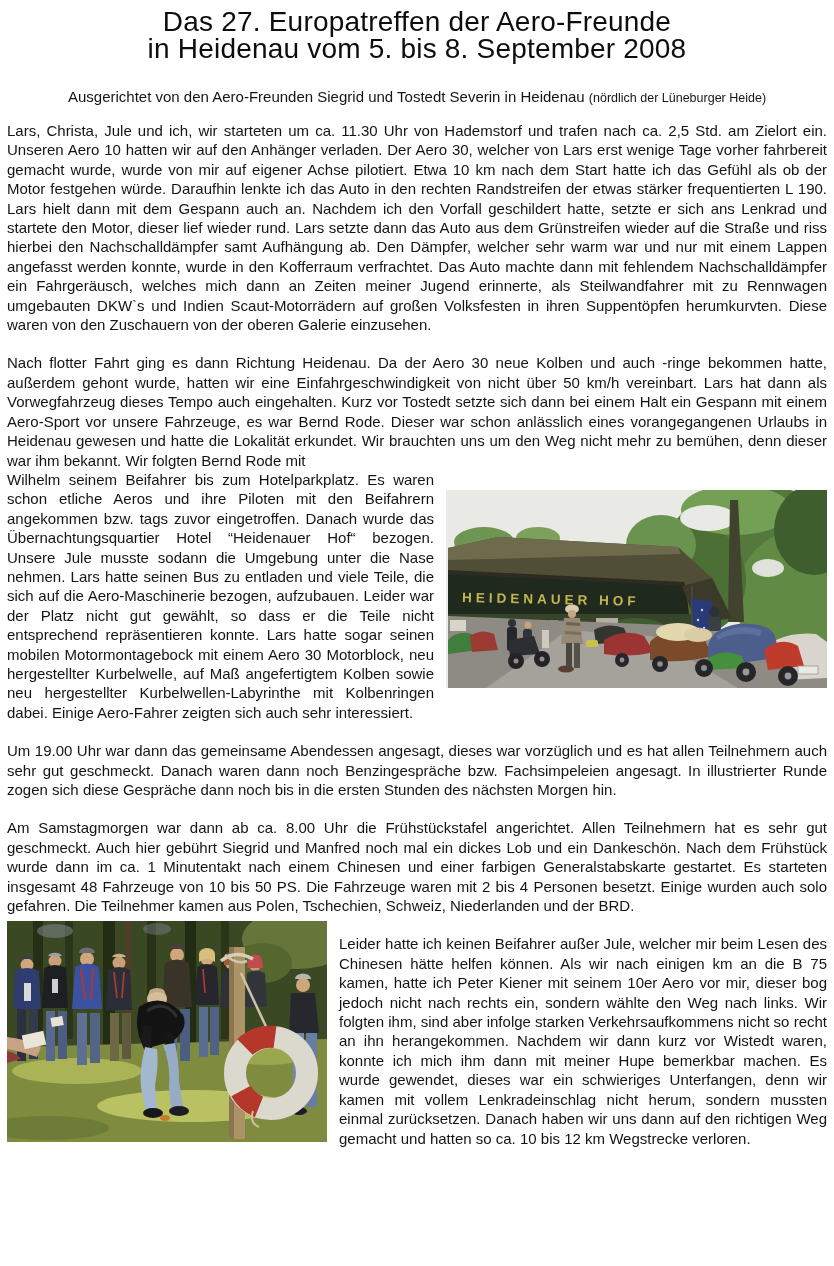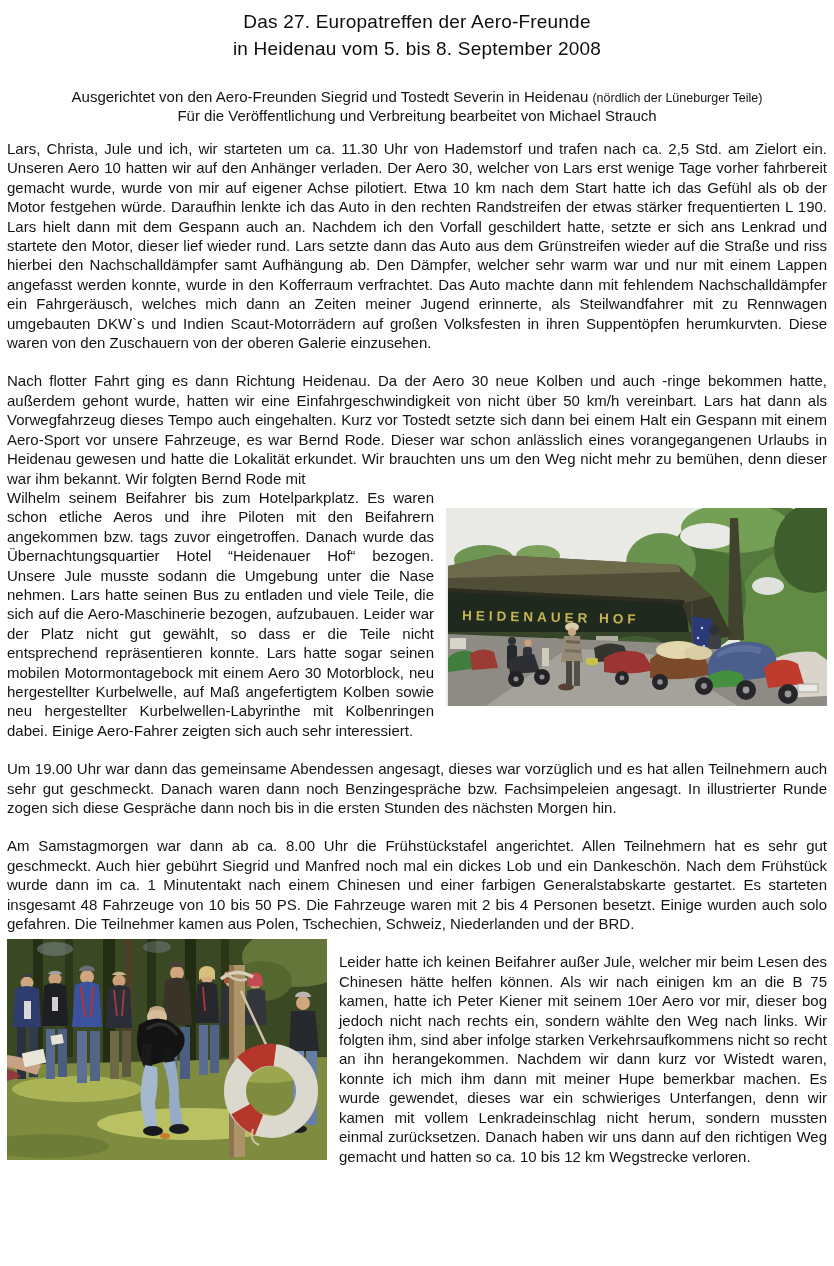--- a/index.html
+++ b/index.html
@@ -9,21 +9,21 @@
     box-sizing:border-box;
     padding:6px 7px 0 7px;
     background:#ffffff;
     color:#141414;
     font-family:"Liberation Sans","DejaVu Sans",sans-serif;
     overflow:hidden;
   }
   .title{
     margin:2px 0 0 0;
     text-align:center;
-    font-size:19px;
+    font-size:28px;
     line-height:27px;
     font-weight:400;
     letter-spacing:.2px;
     color:#0d0d0d;
   }
   .title span{display:block;}
   .bylines{
     margin-top:26px;
     text-align:center;
     font-size:15px;
@@ -56,23 +56,22 @@
 <div class="page">
 
   <h1 class="title">
     <span>Das 27. Europatreffen der Aero-Freunde</span>
     <span>in Heidenau vom 5. bis 8. September 2008</span>
   </h1>
 
   <div class="bylines">
     <div>
       <span>Ausgerichtet von den Aero-Freunden Siegrid und Tostedt Severin in Heidenau</span>
-      <span class="byline-note">(nördlich der Lüneburger Teile)</span>
+      <span class="byline-note">(nördlich der Lüneburger Heide)</span>
     </div>
-    <div>Für die Veröffentlichung und Verbreitung bearbeitet von Michael Strauch</div>
   </div>
 
   <p class="body-text first-para">Lars, Christa, Jule und ich, wir starteten um ca. 11.30 Uhr von Hademstorf und trafen nach ca. 2,5 Std. am Zielort ein. Unseren Aero 10 hatten wir auf den Anhänger verladen. Der Aero 30, welcher von Lars erst wenige Tage vorher fahrbereit gemacht wurde, wurde von mir auf eigener Achse pilotiert. Etwa 10 km nach dem Start hatte ich das Gefühl als ob der Motor festgehen würde. Daraufhin lenkte ich das Auto in den rechten Randstreifen der etwas stärker frequentierten L 190. Lars hielt dann mit dem Gespann auch an. Nachdem ich den Vorfall geschildert hatte, setzte er sich ans Lenkrad und startete den Motor, dieser lief wieder rund. Lars setzte dann das Auto aus dem Grünstreifen wieder auf die Straße und riss hierbei den Nachschalldämpfer samt Aufhängung ab. Den Dämpfer, welcher sehr warm war und nur mit einem Lappen angefasst werden konnte, wurde in den Kofferraum verfrachtet. Das Auto machte dann mit fehlendem Nachschalldämpfer ein Fahrgeräusch, welches mich dann an Zeiten meiner Jugend erinnerte, als Steilwandfahrer mit zu Rennwagen umgebauten DKW`s und Indien Scaut-Motorrädern auf großen Volksfesten in ihren Suppentöpfen herumkurvten. Diese waren von den Zuschauern von der oberen Galerie einzusehen.</p>
 
   <p class="body-text">Nach flotter Fahrt ging es dann Richtung Heidenau. Da der Aero 30 neue Kolben und auch -ringe bekommen hatte, außerdem gehont wurde, hatten wir eine Einfahrgeschwindigkeit von nicht über 50 km/h vereinbart. Lars hat dann als Vorwegfahrzeug dieses Tempo auch eingehalten. Kurz vor Tostedt setzte sich dann bei einem Halt ein Gespann mit einem Aero-Sport vor unsere Fahrzeuge, es war Bernd Rode. Dieser war schon anlässlich eines vorangegangenen Urlaubs in Heidenau gewesen und hatte die Lokalität erkundet. Wir brauchten uns um den Weg nicht mehr zu bemühen, denn dieser war ihm bekannt. Wir folgten Bernd Rode mit</p>
 
   <div class="body-text no-gap">
     <span class="photo-right">
       <svg viewBox="0 0 381 198" preserveAspectRatio="none" role="img">
         <rect width="381" height="198" fill="#e9e9e5"></rect>

